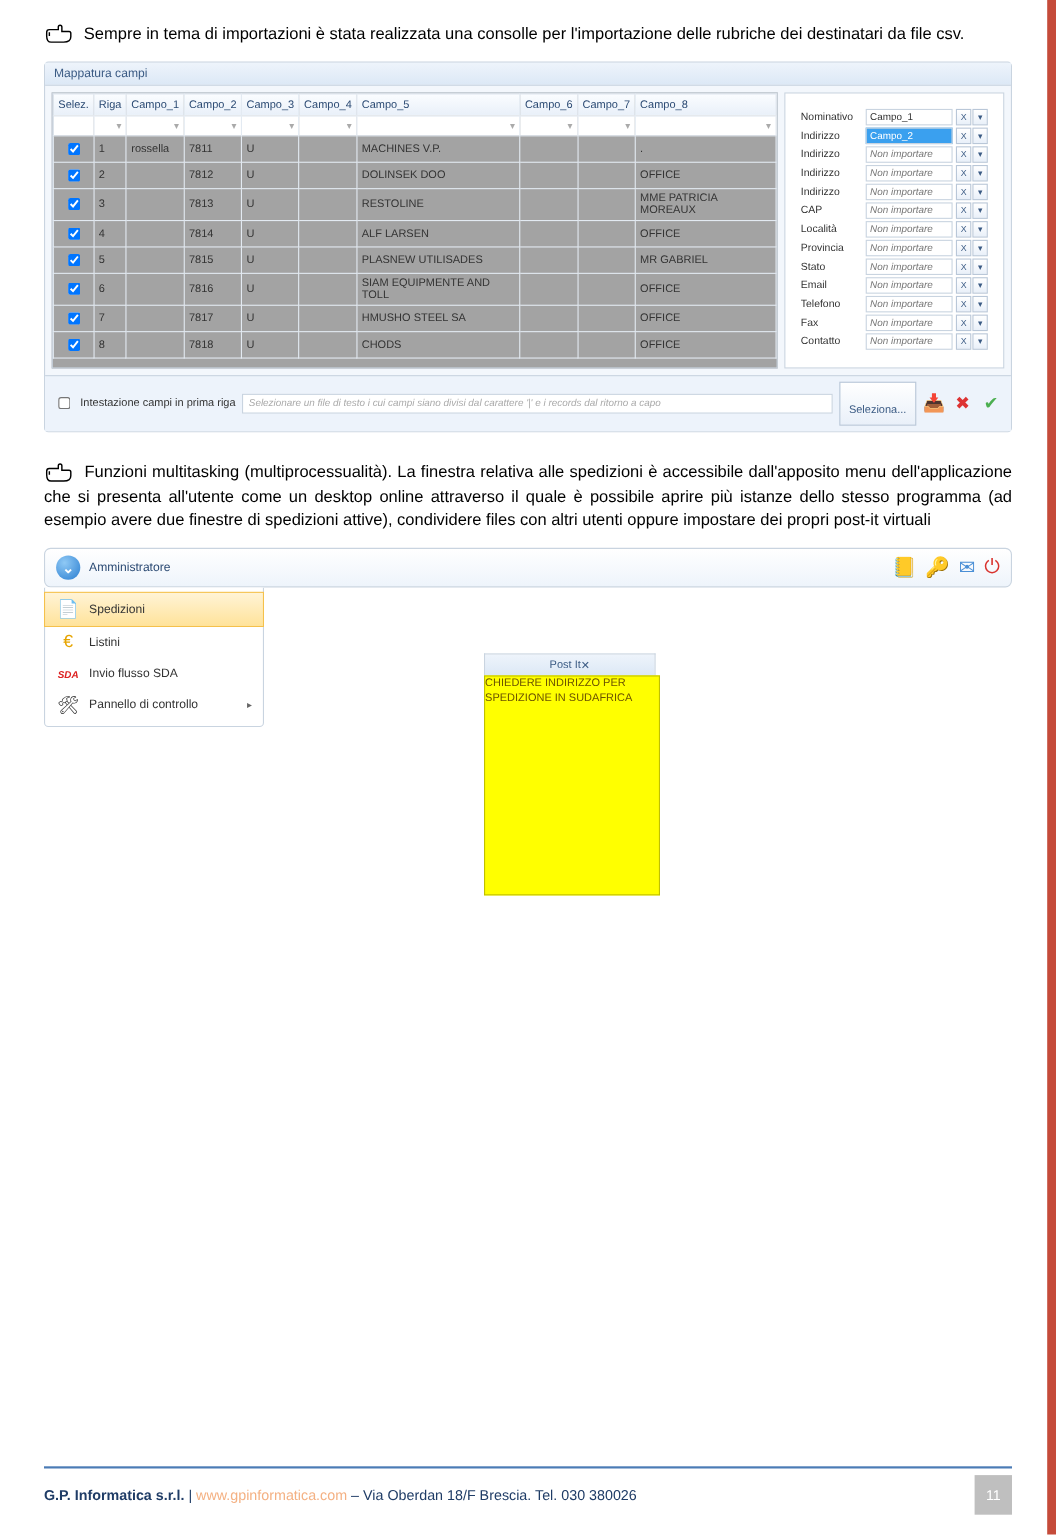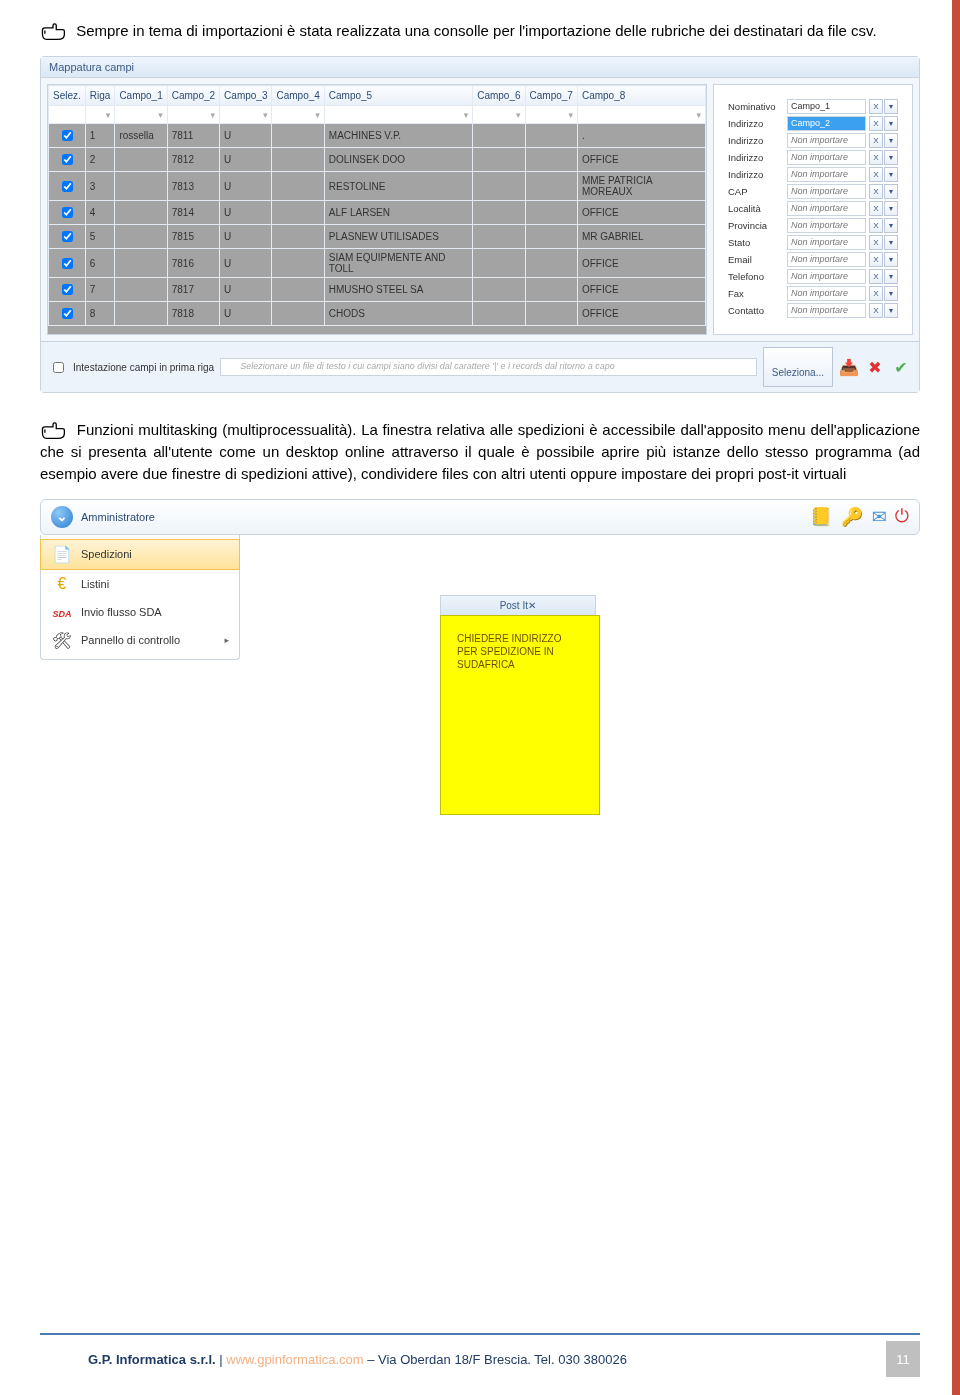--- a/index.html
+++ b/index.html
@@ -152,21 +152,21 @@
     border-top: 1px solid #c9d4e0;
     background: #edf3fb;
   }
   .footer-hint {
     flex: 1;
     border: 1px solid #c9d4e0;
     background: #fff;
     height: 18px;
     font-size: 9px;
     color: #aaa;
-    padding: 2px 19px;
+    padding: 2px 5px;
     font-style: italic;
   }
   .btn-sel {
     border: 1px solid #b9c7d8;
     background: linear-gradient(#fff,#e9f0f9);
     height: 20px;
     font-size: 10px;
     color: #3b5b84;
     padding: 19px 8px;
     cursor: pointer;
@@ -238,21 +238,21 @@
     justify-content: center;
     padding: 0 6px;
     font-size: 10px;
     color: #3b5b84;
   }
   .postit {
     width: 160px;
     height: 200px;
     background: #ffff00;
     border: 1px solid #c0c000;
-    padding: 16px;
+    padding: 0;
     font-size: 10px;
     color: #6b5200;
     line-height: 1.3;
   }
 
   .footer {
     position: absolute;
     bottom: 18px;
     left: 40px;
     right: 40px;
@@ -581,21 +581,21 @@
     <div class="postit-wrap">
       <div class="postit-head">
         <span>Post It</span>
         <span style="cursor:pointer;color:#3b5b84;">✕</span>
       </div>
       <div class="postit">CHIEDERE INDIRIZZO PER SPEDIZIONE IN SUDAFRICA</div>
     </div>
   </div>
 
   <div class="footer">
-    <div style="flex:1;margin-left:48px;">
+    <div style="flex:1;">
       <b>G.P. Informatica s.r.l.</b>
       <span> | </span>
       <a class="footer-link">www.gpinformatica.com</a>
       <span> – Via Oberdan 18/F Brescia. Tel. 030 380026</span>
     </div>
     <span class="page-no">11</span>
   </div>
 </div>
 
 </body></html>

